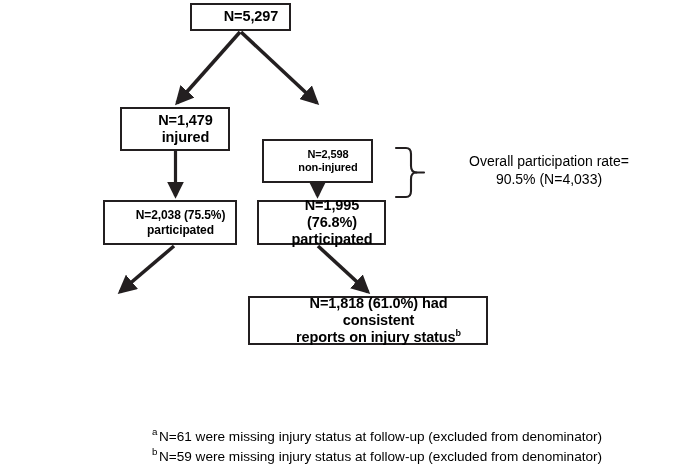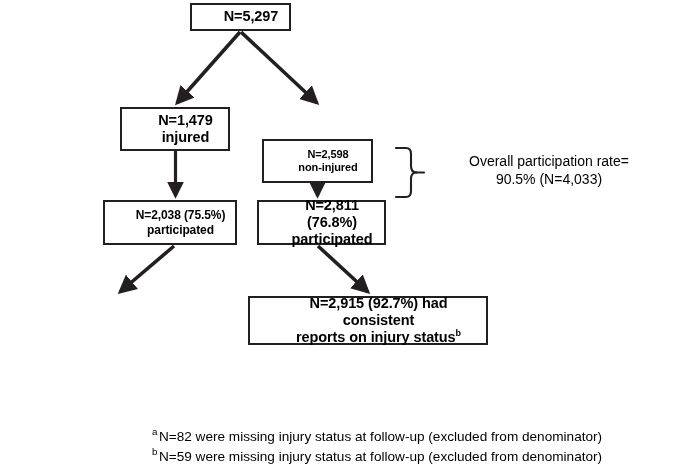--- a/index.html
+++ b/index.html
@@ -166,31 +166,31 @@
     <span class="label">N=2,598
 non-injured</span>
   </div>
 
   <div class="node" id="node-injured-part">
     <span class="label">N=2,038 (75.5%)
 participated</span>
   </div>
 
   <div class="node" id="node-noninjured-part">
-    <span class="label">N=2,811 (76.8%)
+    <span class="label">N=1,995 (76.8%)
 participated</span>
   </div>
 
 
   <div class="node" id="node-noninjured-consistent">
-    <span class="label"><span>N=2,915 (92.7%) had consistent
+    <span class="label"><span>N=1,818 (61.0%) had consistent
 reports on injury status</span><sup>b</sup></span>
   </div>
 
   <div id="annotation-text">Overall participation rate=
 90.5% (N=4,033)</div>
 
   <div id="footnotes">
-    <div class="fn-line"><span class="fn-marker">a</span><span>N=82 were missing injury status at follow-up (excluded from denominator)</span></div>
+    <div class="fn-line"><span class="fn-marker">a</span><span>N=61 were missing injury status at follow-up (excluded from denominator)</span></div>
     <div class="fn-line"><span class="fn-marker">b</span><span>N=59 were missing injury status at follow-up (excluded from denominator)</span></div>
   </div>
 
 </div>
 
 </body></html>

